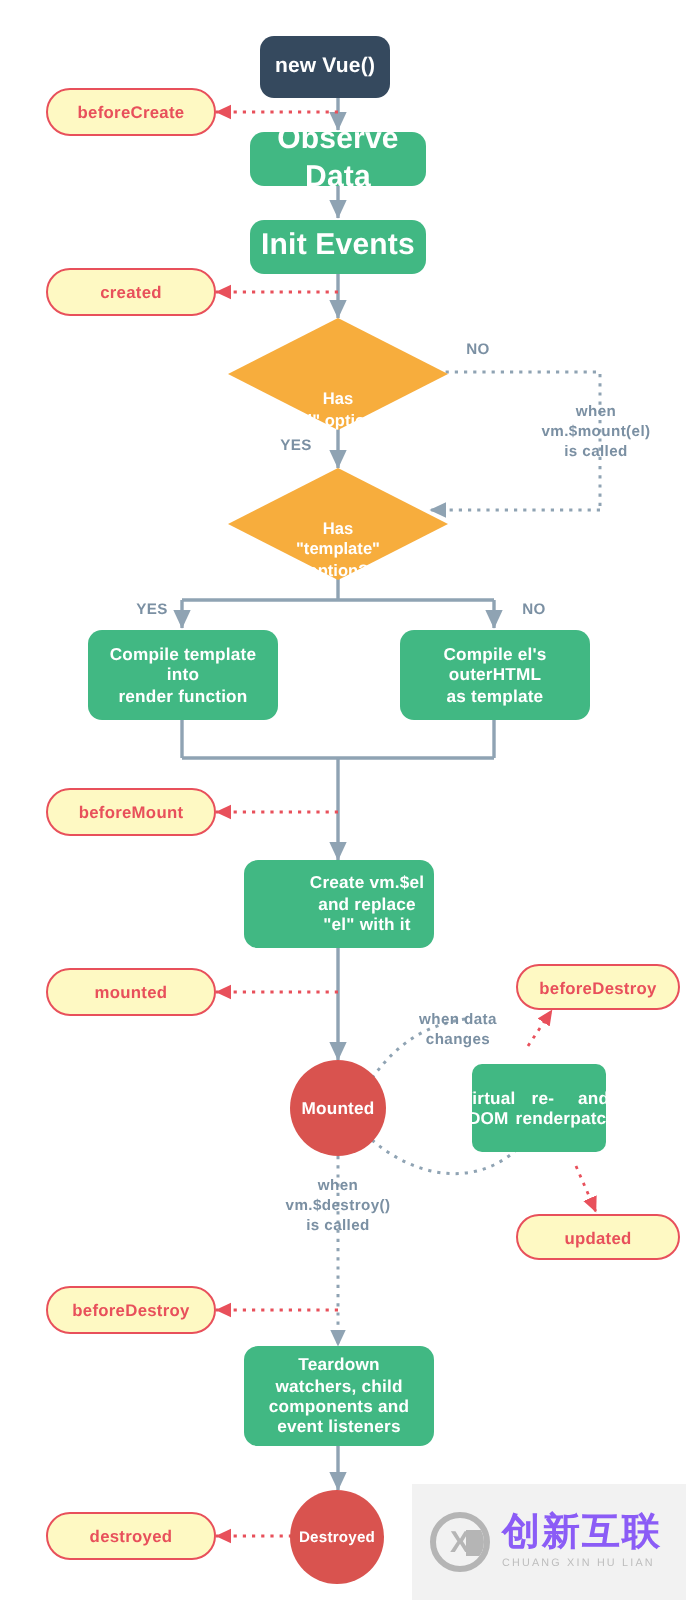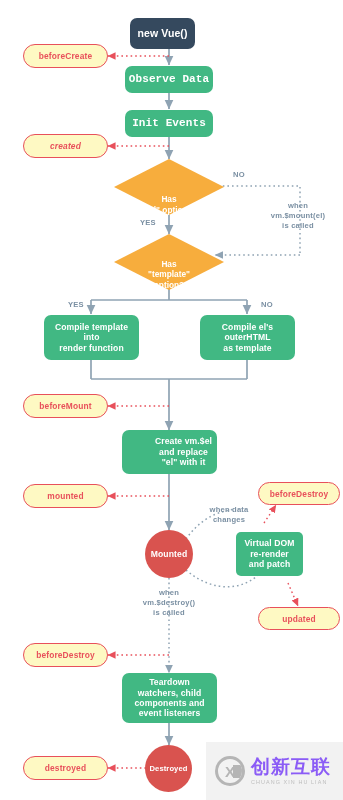--- a/index.html
+++ b/index.html
@@ -36,21 +36,21 @@
   .node.dark {
     background: #35495e;
     border-radius: 7px;
     font-size: 10.5px;
   }
   .node.green {
     background: #41b883;
     border-radius: 7px;
     font-size: 8.6px;
   }
-  .node.green.single { font-size: 11px; font-family: Liberation Mono, monospace; }
+  .node.green.single { font-size: 15px; }
 
   .node.circle {
     background: #dd5койка;
     border-radius: 50%;
   }
   .node.circle {
     background: #d9534f;
     border-radius: 50%;
     font-size: 8.6px;
   }
@@ -246,38 +246,38 @@
   </div>
 
   <div class="node green" style="left:122px; top:430px; width:95px; height:44px; flex-direction:column;padding-left:28px;">
     <div>Create vm.$el</div>
     <div>and replace</div>
     <div>"el" with it</div>
   </div>
 
   <div class="node circle" style="left:145px; top:530px; width:48px; height:48px;">Mounted</div>
 
-  <div class="node green" style="left:236px; top:532px; width:67px; height:44px; flex-direction:column; border-radius:5px;">
+  <div class="node green" style="left:236px; top:532px; width:67px; height:44px; border-radius:5px;">
     <div>Virtual DOM</div>
     <div>re-render</div>
     <div>and patch</div>
   </div>
 
   <div class="node green" style="left:122px; top:673px; width:95px; height:50px; flex-direction:column;">
     <div>Teardown</div>
     <div>watchers, child</div>
     <div>components and</div>
     <div>event listeners</div>
   </div>
 
   <div class="node circle" style="left:145px; top:745px; width:47px; height:47px; font-size:7.6px;">Destroyed</div>
 
   <div class="pill" style="left:23px; top:44px; width:85px; height:24px;">beforeCreate</div>
 
-  <div class="pill" style="left:23px; top:134px; width:85px; height:24px;font-style:italic;">created</div>
+  <div class="pill" style="left:23px; top:134px; width:85px; height:24px;">created</div>
 
   <div class="pill" style="left:23px; top:394px; width:85px; height:24px;">beforeMount</div>
 
   <div class="pill" style="left:23px; top:484px; width:85px; height:24px;">mounted</div>
 
   <div class="pill" style="left:258px; top:482px; width:82px; height:23px;">beforeDestroy</div>
 
   <div class="pill" style="left:258px; top:607px; width:82px; height:23px;">updated</div>
 
   <div class="pill" style="left:23px; top:643px; width:85px; height:24px;">beforeDestroy</div>

